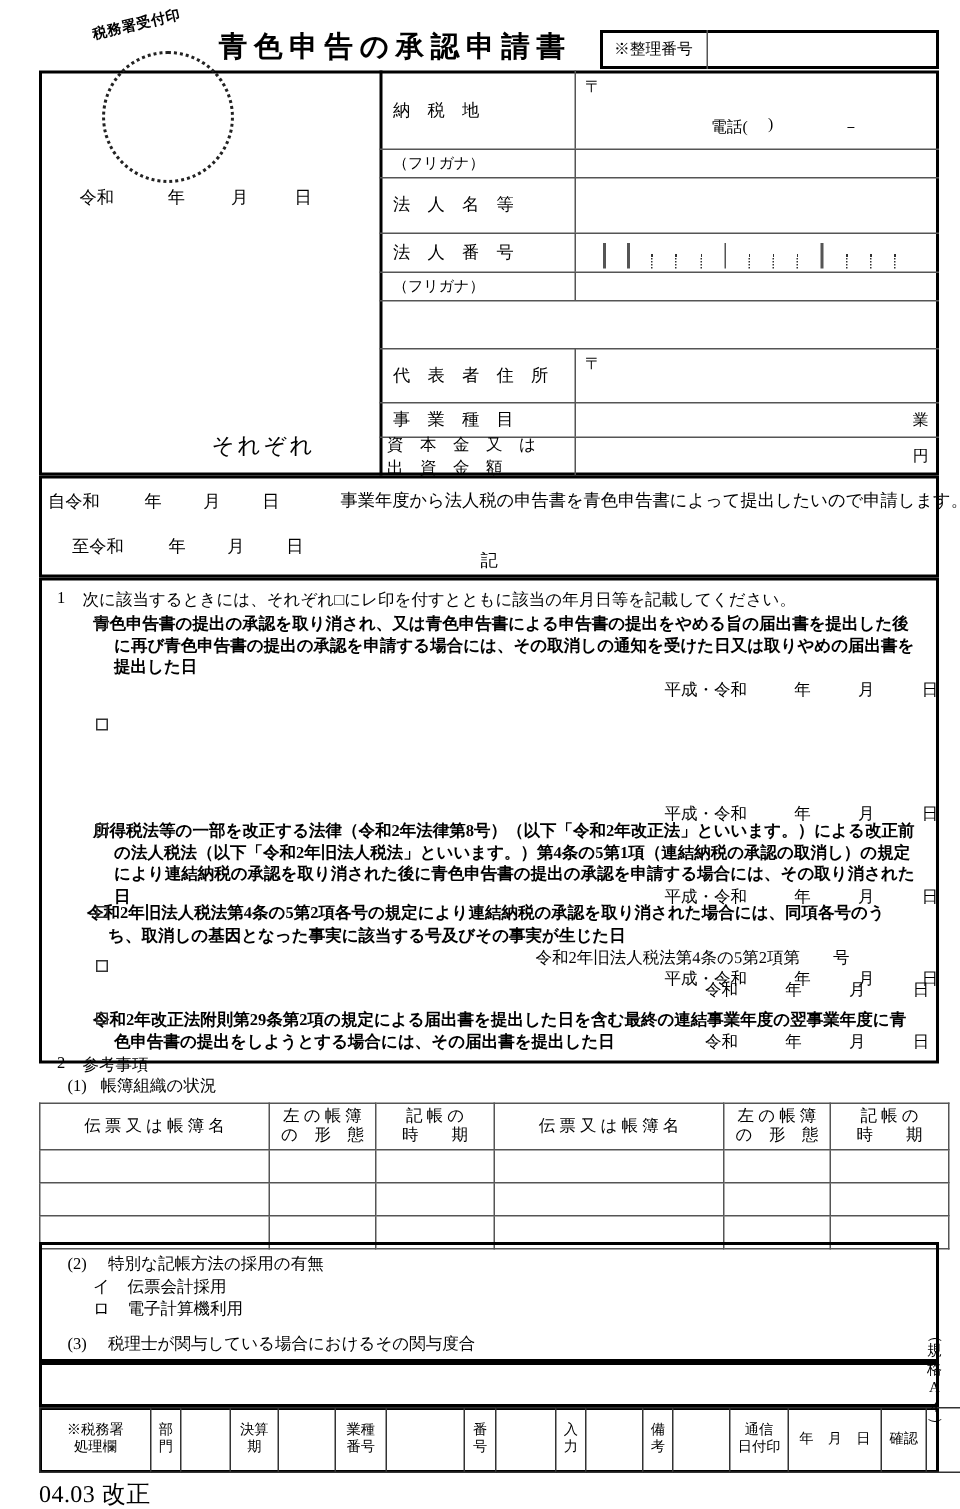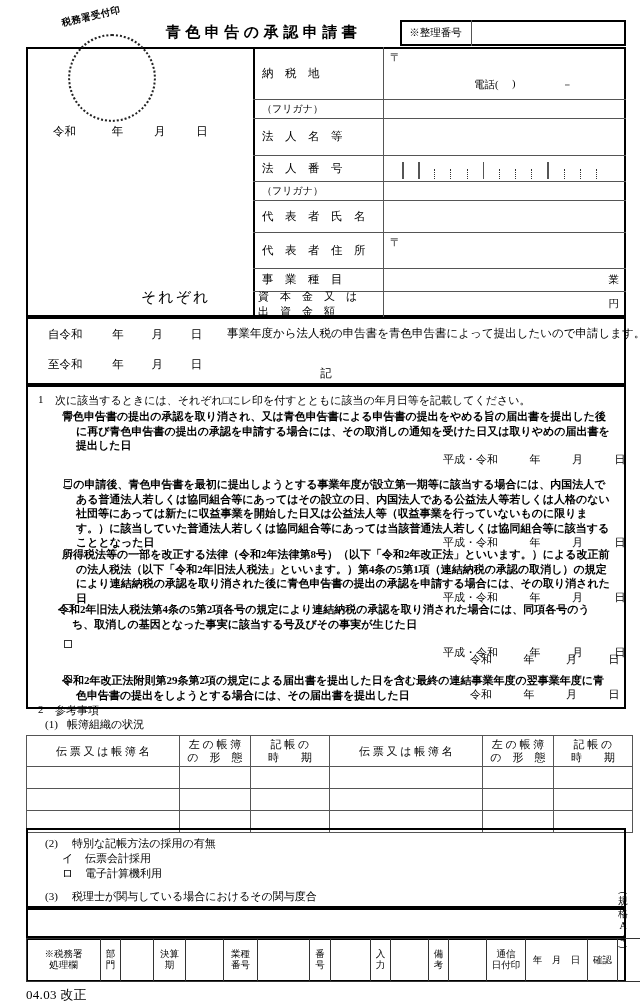--- a/index.html
+++ b/index.html
@@ -25,21 +25,21 @@
     padding:0 9px;box-sizing:border-box;
   }
   .spread2{
     display:flex;justify-content:space-between;width:100%;
     padding:0 5px;box-sizing:border-box;
   }
 
   
   #title{
     left:136px;top:18px;width:255px;height:28px;
-    font-size:15px;font-weight:bold;letter-spacing:4.5px;
+    font-size:19px;font-weight:bold;letter-spacing:4.5px;
     text-align:center;line-height:28px;
   }
   #stamp-label{
     left:62px;top:17px;width:90px;height:14px;
     font-size:9.5px;font-weight:bold;letter-spacing:.5px;
     transform:rotate(-13deg);transform-origin:left center;
     white-space:nowrap;
   }
   #seirei-box{
     left:400px;top:20px;width:226px;height:26px;
@@ -71,21 +71,21 @@
 
   .postmark{font-size:11px;position:absolute;}
 
   
   #hojin-num{left:384px;top:155px;width:242px;height:26px;}
   #hojin-num .seg{position:absolute;bottom:2px;width:1px;background:#777;}
   #hojin-num .seg.major{background:#555;width:1.5px;}
 
   
   #period{left:26px;top:317px;width:600px;height:68px;}
-  #p1{left:48px;top:327px;font-size:11.5px;}
+  #p1{left:32px;top:327px;font-size:11.5px;}
   #p2{left:48px;top:357px;font-size:11.5px;}
   #intro{left:215px;top:326px;font-size:11.5px;margin-left:12px;}
   #ki{left:26px;top:366px;width:600px;text-align:center;font-size:11.5px;}
 
   
   #body-block{left:26px;top:385px;width:600px;height:324px;}
   .bodytext{position:absolute;font-size:11px;line-height:14.6px;}
   .num{position:absolute;font-size:11px;}
   .cb{
     display:inline-block;width:8px;height:8px;
@@ -120,21 +120,21 @@
   #footerOuter{left:26px;top:938px;width:600px;height:44px;}
 
   
   #kikaku{
     left:615px;top:886px;width:16px;
     font-size:10px;line-height:12.5px;text-align:center;
   }
   #kikaku span{display:block;}
 
   
-  #rev{left:26px;top:986px;font-size:13px;letter-spacing:.3px;}
+  #rev{left:26px;top:986px;font-size:16px;letter-spacing:.3px;}
 </style>
 </head>
 <body>
 
 <div class="page">
 
   <div class="abs" id="stamp-label">税務署受付印</div>
 
   <div class="abs" id="title">青色申告の承認申請書</div>
 
@@ -198,23 +198,20 @@
       <div class="seg major" style="left: 18px; height: 17px;"></div>
     </div>
   <div class="lrow" style="top:181px;"></div>
 
   <div class="bx lcell" style="top:181px;height:19px;font-size:10px;">
     <div class="spread">（フリガナ）</div>
   </div>
   <div class="bx vcell" style="top:181px;height:19px;"></div>
   <div class="lrow" style="top:200px;"></div>
 
-  <div class="bx lcell" style="top:200px;height:32px;">
-    <div class="spread">代　表　者　氏　名</div>
-  </div>
   <div class="bx vcell" style="top:200px;height:32px;"></div>
   <div class="lrow" style="top:232px;"></div>
 
   <div class="bx lcell" style="top:232px;height:36px;">
     <div class="spread">代　表　者　住　所</div>
   </div>
   <div class="bx vcell" style="top:232px;height:36px;">
     <span class="postmark" style="left:6px;top:3px;">〒</span>
   </div>
   <div class="lrow" style="top:268px;"></div>
@@ -269,23 +266,20 @@
   <div class="dateline" style="left:443px;top:452px;">
     <span>平成・令和</span>
     <span style="display:inline-block;width:26px"></span>
     <span>年</span>
     <span style="display:inline-block;width:26px"></span>
     <span>月</span>
     <span style="display:inline-block;width:26px"></span>
     <span>日</span>
   </div>
 
-  <div class="para" style="left:62px;top:477px;width:552px;">
-    <span class="ind">この申請後、青色申告書を最初に提出しようとする事業年度が設立第一期等に該当する場合には、内国法人である普通法人若しくは協同組合等にあってはその設立の日、内国法人である公益法人等若しくは人格のない社団等にあっては新たに収益事業を開始した日又は公益法人等（収益事業を行っていないものに限ります。）に該当していた普通法人若しくは協同組合等にあっては当該普通法人若しくは協同組合等に該当することとなった日</span>
-  </div>
   <span class="cb abs" style="left:64px;top:479px;"></span>
   <div class="dateline" style="left:443px;top:535px;">
     <span>平成・令和</span>
     <span style="display:inline-block;width:26px"></span>
     <span>年</span>
     <span style="display:inline-block;width:26px"></span>
     <span>月</span>
     <span style="display:inline-block;width:26px"></span>
     <span>日</span>
   </div>
@@ -301,20 +295,21 @@
     <span style="display:inline-block;width:26px"></span>
     <span>月</span>
     <span style="display:inline-block;width:26px"></span>
     <span>日</span>
   </div>
 
   <div class="para" style="left:58px;top:602px;width:552px;">
     <span class="ind">令和2年旧法人税法第4条の5第2項各号の規定により連結納税の承認を取り消された場合には、同項各号のうち、取消しの基因となった事実に該当する号及びその事実が生じた日</span>
   </div>
   <span class="cb abs" style="left:64px;top:604px;"></span>
+  <div class="dateline" style="left:357px;top:631px;">令和2年旧法人税法第4条の5第2項第　　号</div>
   <div class="dateline" style="left:443px;top:645px;">
     <span>平成・令和</span>
     <span style="display:inline-block;width:26px"></span>
     <span>年</span>
     <span style="display:inline-block;width:26px"></span>
     <span>月</span>
     <span style="display:inline-block;width:26px"></span>
     <span>日</span>
   </div>
 

